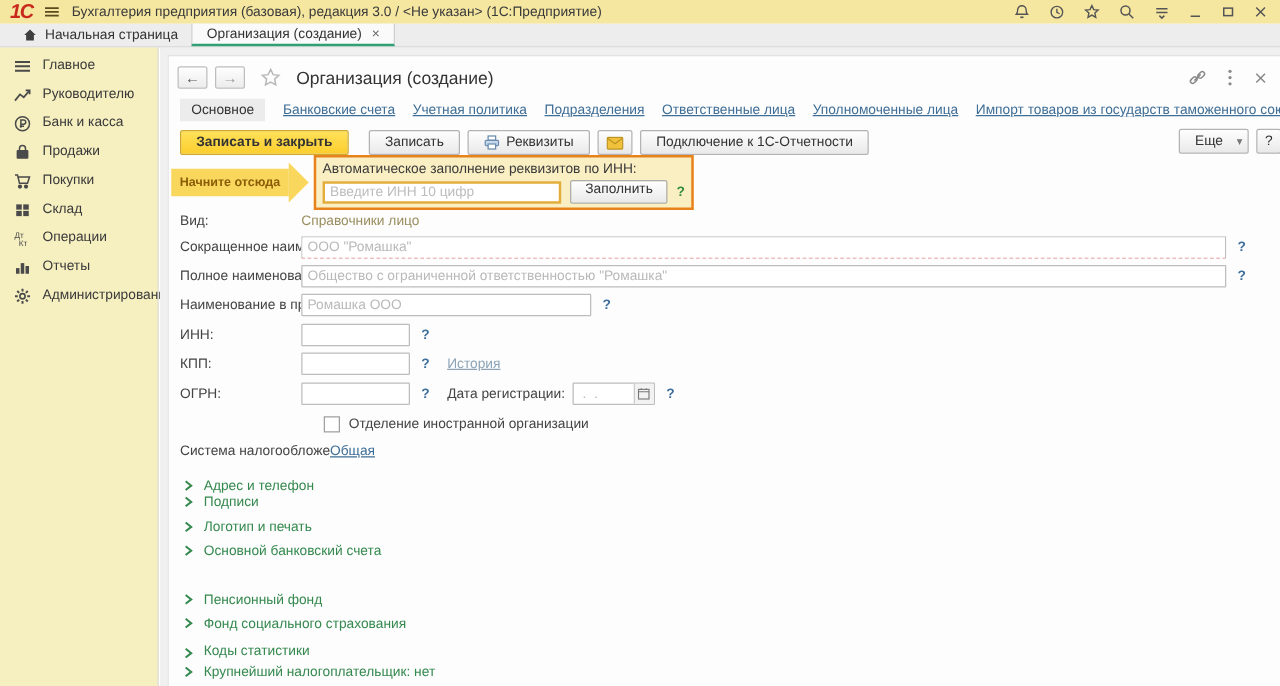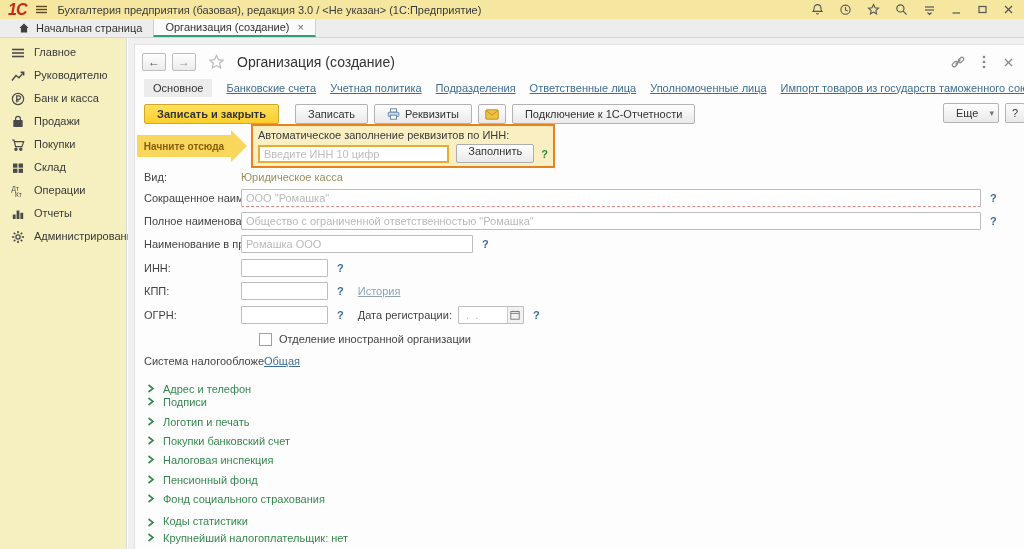--- a/index.html
+++ b/index.html
@@ -349,21 +349,21 @@
       <div class="inn-label">Автоматическое заполнение реквизитов по ИНН:</div>
       <div class="inn-row">
         <input class="inn-input" type="text" placeholder="Введите ИНН 10 цифр" style="">
         <span class="fill-btn">Заполнить</span>
         <span class="q green">?</span>
       </div>
     </div>
 
     <div class="row" style="top:122px;">
       <span class="flabel">Вид:</span>
-      <span class="kind-value">Юридическое касса</span>
+      <span class="kind-value">Справочники лицо</span>
     </div>
 
     <div class="row" style="top:143px;">
       <span class="flabel">Сокращенное наименован...</span>
       <input class="inp long req" type="text" placeholder="ООО &quot;Ромашка&quot;" style="">
       <span class="q after">?</span>
     </div>
 
     <div class="row" style="top:166px;">
       <span class="flabel">Полное наименование:</span>
@@ -434,27 +434,21 @@
     <div class="sect" style="top:367px;">
       <svg width="8" height="9" viewBox="0 0 8 9" fill="none" stroke="#35894f" stroke-width="1.6">
             <polyline points="1.5,1 6,4.5 1.5,8"></polyline>
           </svg>
       <span>Логотип и печать</span>
     </div>
     <div class="sect" style="top:386px;">
       <svg width="8" height="9" viewBox="0 0 8 9" fill="none" stroke="#35894f" stroke-width="1.6">
             <polyline points="1.5,1 6,4.5 1.5,8"></polyline>
           </svg>
-      <span>Покупки банковский счет</span>
-    </div>
-    <div class="sect" style="top:405px;">
-      <svg width="8" height="9" viewBox="0 0 8 9" fill="none" stroke="#35894f" stroke-width="1.6">
-            <polyline points="1.5,1 6,4.5 1.5,8"></polyline>
-          </svg>
-      <span>Налоговая инспекция</span>
+      <span>Основной банковский счета</span>
     </div>
     <div class="sect" style="top:425px;">
       <svg width="8" height="9" viewBox="0 0 8 9" fill="none" stroke="#35894f" stroke-width="1.6">
             <polyline points="1.5,1 6,4.5 1.5,8"></polyline>
           </svg>
       <span>Пенсионный фонд</span>
     </div>
     <div class="sect" style="top:444px;">
       <svg width="8" height="9" viewBox="0 0 8 9" fill="none" stroke="#35894f" stroke-width="1.6">
             <polyline points="1.5,1 6,4.5 1.5,8"></polyline>

